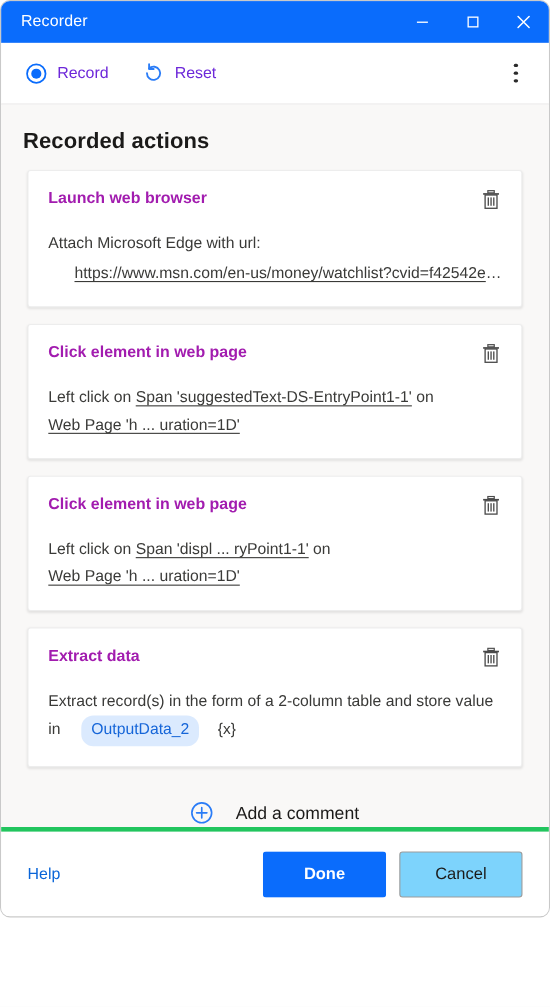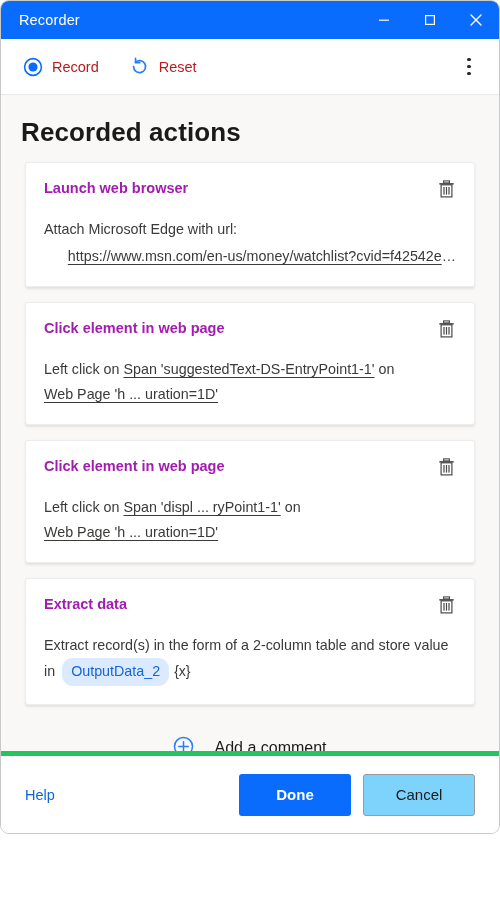--- a/index.html
+++ b/index.html
@@ -67,21 +67,21 @@
   .tool-item {
     display: flex;
     align-items: center;
     gap: 9px;
     padding: 6px 10px 6px 6px;
     border-radius: 4px;
     cursor: default;
   }
   .tool-label {
     font-size: 14.5px;
-    color: #b91c1c;
+    color: #6d28d9;
   }
   .toolbar-spacer { flex: 1 1 auto; }
   .kebab {
     width: 32px; height: 32px;
     display: flex; flex-direction: column;
     align-items: center; justify-content: center;
     gap: 3.5px;
     border-radius: 4px;
   }
   .kebab i {
@@ -92,21 +92,21 @@
   }
 
   
   .body {
     flex: 1 1 auto;
     background: #f9f8f7;
     overflow-y: auto;
     padding: 0 0 6px 0;
   }
   .section-title {
-    font-size: 26px;
+    font-size: 20px;
     font-weight: bold;
     color: #1b1a19;
     padding: 22px 0 14px 20px;
     letter-spacing: .1px;
   }
 
   .cards { padding: 0 24px; }
 
   .card {
     background: #ffffff;
@@ -161,21 +161,21 @@
   }
   .url-tail { text-decoration: none; }
 
   .chip {
     display: inline-block;
     background: #dbeafe;
     color: #1565d8;
     border-radius: 11px;
     padding: 1px 9px 2px 9px;
     font-size: 14.3px;
-    margin: 0 3px;
+    margin: 0 15px;
   }
   .varmark {
     color: #3a3a38;
     font-size: 14px;
     margin-left: 2px;
   }
 
   
   .add-comment {
     display: flex;

